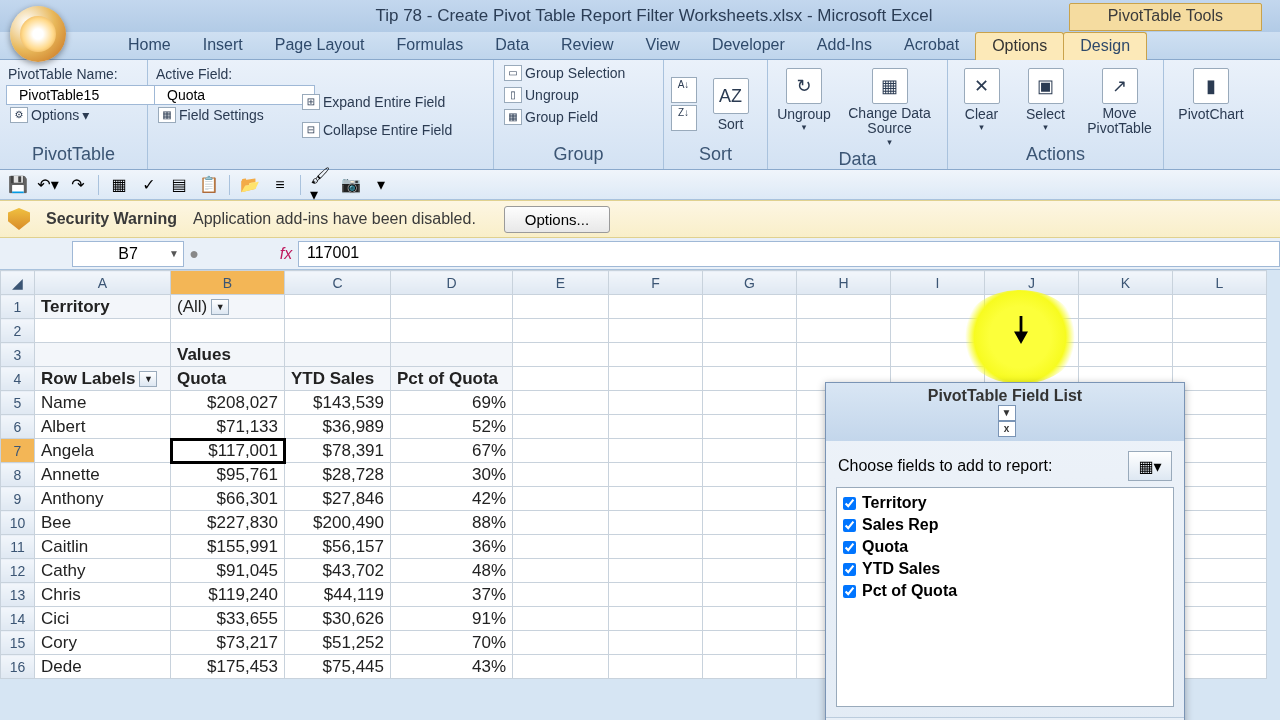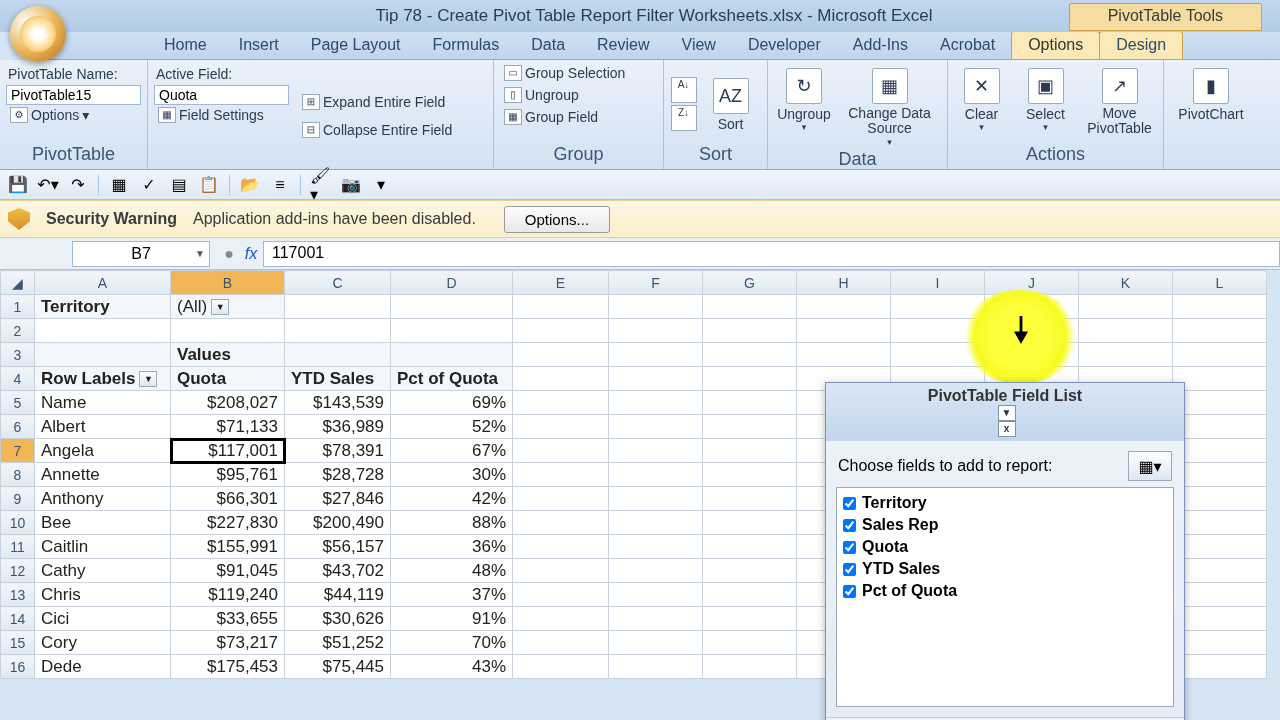--- a/index.html
+++ b/index.html
@@ -6,55 +6,55 @@
 body { width:1280px; height:720px; overflow:hidden; background:#d6e5f3; position:relative; }
 
 
 .titlebar { height:32px; background:linear-gradient(#c3d7ee,#b2cbe6); display:flex; align-items:center; position:relative;padding-left:28px; }
 .office-btn { width:56px; height:56px; border-radius:50%; background:radial-gradient(circle at 30% 30%,#fff,#e8b85a,#c46a1a); margin:4px 0 0 8px; box-shadow:0 2px 6px rgba(0,0,0,.4); display:flex; align-items:center; justify-content:center; font-size:18px; color:#3a5; position:absolute; top:2px; left:2px; z-index:10;}
 .office-btn::after{content:"";width:36px;height:36px;background:radial-gradient(circle,#fff 20%,#ffd98a 60%,#d88b2a);border-radius:50%;}
 .title-text { flex:1; text-align:center; font-size:17px; color:#2b3d55; font-weight:500;}
 .pivottools { position:absolute; right:18px; top:3px; background:#f5dca0; border:1px solid #c9a24b; padding:3px 38px 5px 38px; font-size:16px; color:#3b3b3b; border-radius:2px 2px 0 0;}
 
 
-.ribbon-tabs { height:28px; background:linear-gradient(#cfe0f2,#bfd5ec); display:flex; align-items:flex-end; padding-left:112px; gap:0; border-bottom:1px solid #8aa9cc;margin-left:36px;}
+.ribbon-tabs { height:28px; background:linear-gradient(#cfe0f2,#bfd5ec); display:flex; align-items:center; padding-left:112px; gap:0; border-bottom:1px solid #8aa9cc;}
 .ribbon-tabs .tab { padding:4px 16px 5px; font-size:16px; color:#2f4a6b; cursor:pointer;}
 .ribbon-tabs .tab.active { background:#fce9b8; border:1px solid #c9a24b; border-bottom:none; border-radius:3px 3px 0 0; color:#333;}
 .ribbon-tabs .tab.design { background:#fce9b8; border:1px solid #c9a24b; border-bottom:none; border-radius:3px 3px 0 0; margin-left:-1px;}
 
 
 .ribbon { height:110px; background:linear-gradient(#eaf1fa,#d3e2f3); display:flex; border-bottom:1px solid #8aa9cc;}
 .group { border-right:1px solid #a9c2dd; padding:4px 6px 2px 6px; display:flex; flex-direction:column; justify-content:space-between; }
 .group-label { text-align:center; font-size:18px; color:#3b5574; padding-bottom:2px;}
 .g-body { display:flex; gap:4px; flex:1;}
 .stack { display:flex; flex-direction:column; gap:1px; font-size:14px; color:#2b3b52;}
 .stack .lbl { padding:2px 2px; }
-.stack input { border:1px solid #9fb8d6; background:#fff; font-size:14px; padding:1px 4px; width:135px;}
+.stack input { border:1px solid #9fb8d6; background:#fff; font-size:14px; padding:1px 12px; width:161px;}
 .btnrow { display:flex; align-items:center; gap:3px; padding:1px 4px; color:#2b3b52; font-size:14px;}
 .bigbtn { display:flex; flex-direction:column; align-items:center; padding:4px 8px 2px; font-size:14px; color:#2b3b52; min-width:60px;}
 .bigbtn .ic { width:36px; height:36px; background:#fff; border:1px solid #9ab; border-radius:2px; display:flex; align-items:center; justify-content:center; font-size:18px; margin-bottom:2px;}
 .smic { width:18px; height:16px; background:#fff; border:1px solid #9ab; display:inline-block; font-size:10px; text-align:center; line-height:14px;}
 
 
 .qat { height:30px; background:linear-gradient(#f0f5fb,#dde9f6); display:flex; align-items:center; gap:6px; padding-left:6px; border-bottom:1px solid #a9c2dd;}
 .qat .qb { width:24px; height:22px; border:1px solid transparent; display:flex; align-items:center; justify-content:center; }
 .qat .sep{width:1px;height:20px;background:#a9c2dd;margin:0 2px;}
 
 
 .secbar { height:38px; background:linear-gradient(#fdf6e3,#f9efc9); border-top:1px solid #e0d18f; border-bottom:1px solid #e0d18f; display:flex; align-items:center; gap:16px; padding-left:8px;}
 .shield { width:22px; height:22px; background:linear-gradient(#f0c040,#d88b2a); clip-path:polygon(50% 0,100% 20%,100% 60%,50% 100%,0 60%,0 20%);}
 .secbar .sw { font-weight:bold; font-size:16px; color:#3a3a3a;}
 .secbar .sm { font-size:16px; color:#3a3a3a;}
 .secbar button { margin-left:12px; padding:4px 20px; font-size:15px; background:linear-gradient(#fdfdfd,#e8e8e8); border:1px solid #9a9a9a; border-radius:3px;}
 
 
 .fbar { height:32px; background:#e9f0f8; display:flex; align-items:center; border-bottom:1px solid #a9c2dd;}
-.namebox { width:138px; border:1px solid #9fb8d6; background:#fff; margin:0 9px 0 72px; display:flex; align-items:center; justify-content:center; font-size:16px; height:26px; position:relative;}
+.namebox { width:112px; border:1px solid #9fb8d6; background:#fff; margin:0 0 0 72px; display:flex; align-items:center; justify-content:center; font-size:16px; height:26px; position:relative;}
 .namebox .dd{position:absolute;right:4px;font-size:10px;color:#555;}
-.fx { width:24px; text-align:center; font-style:italic; font-size:16px; color:#1d4ed8; }
+.fx { width:24px; text-align:center; font-style:italic; font-size:16px; color:#be185d; margin-left:70px;}
 .fval { flex:1; background:#fff; border:1px solid #9fb8d6; height:26px; padding:2px 8px; font-size:16px;}
 
 
 .gridwrap { position:relative; }
 .grid { border-collapse:collapse; font-size:17px; color:#222; }
 .grid th, .grid td { border:1px solid #c8d2dc; }
 .colhdr th { background:linear-gradient(#f2f6fb,#dfe8f2); font-weight:normal; height:24px; font-size:14px; color:#3b5574;}
 .colhdr th.sel { background:#f3b656; }
 .rowhdr { background:linear-gradient(#f2f6fb,#dfe8f2); width:34px; text-align:center; font-size:14px; color:#3b5574;}
 .rowhdr.sel { background:#f3b656;}

